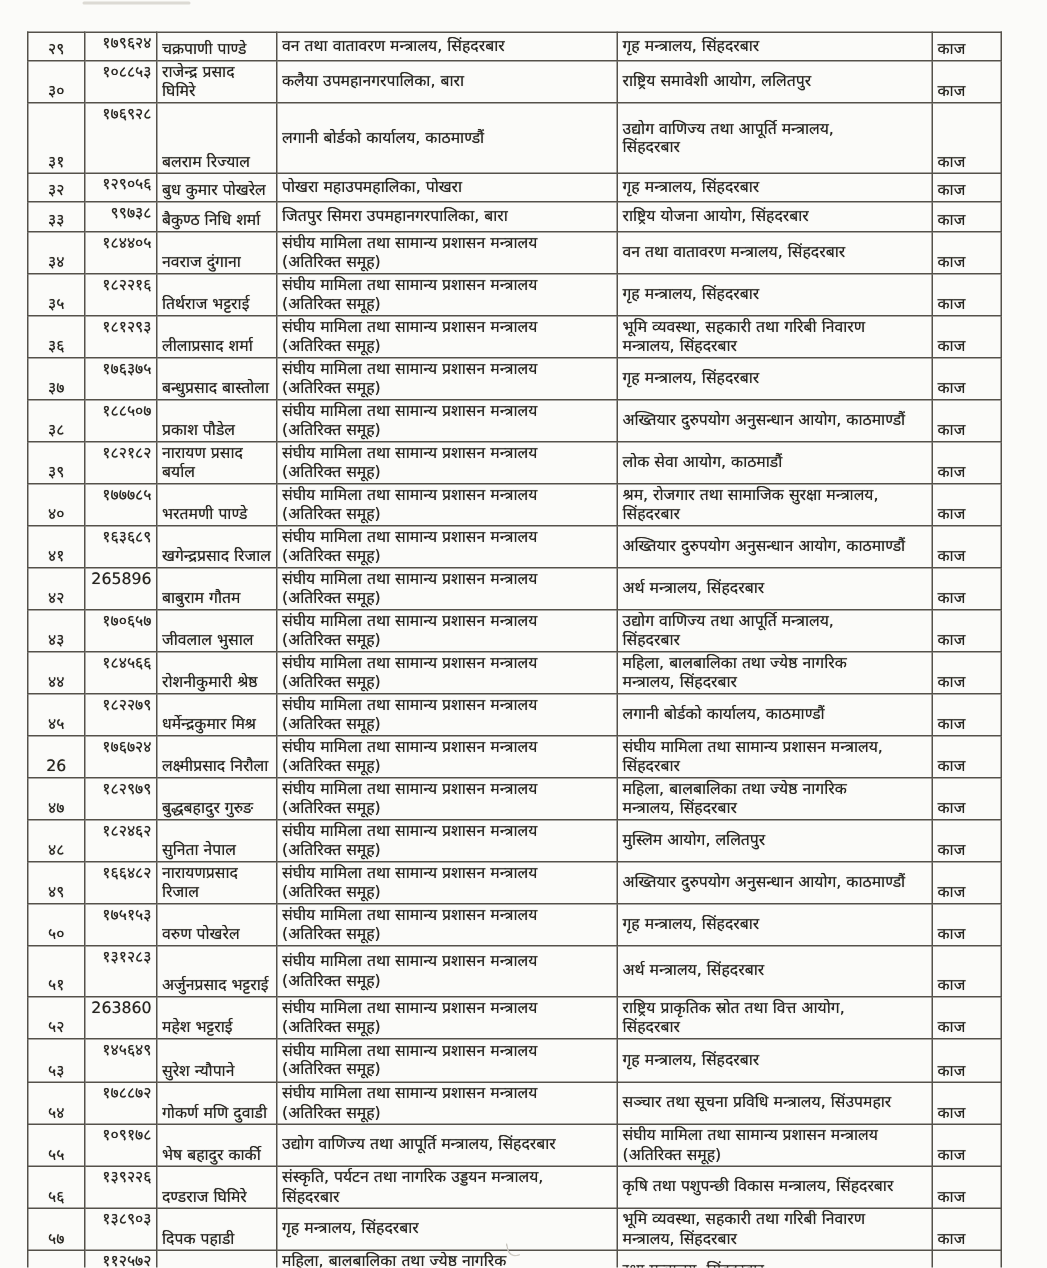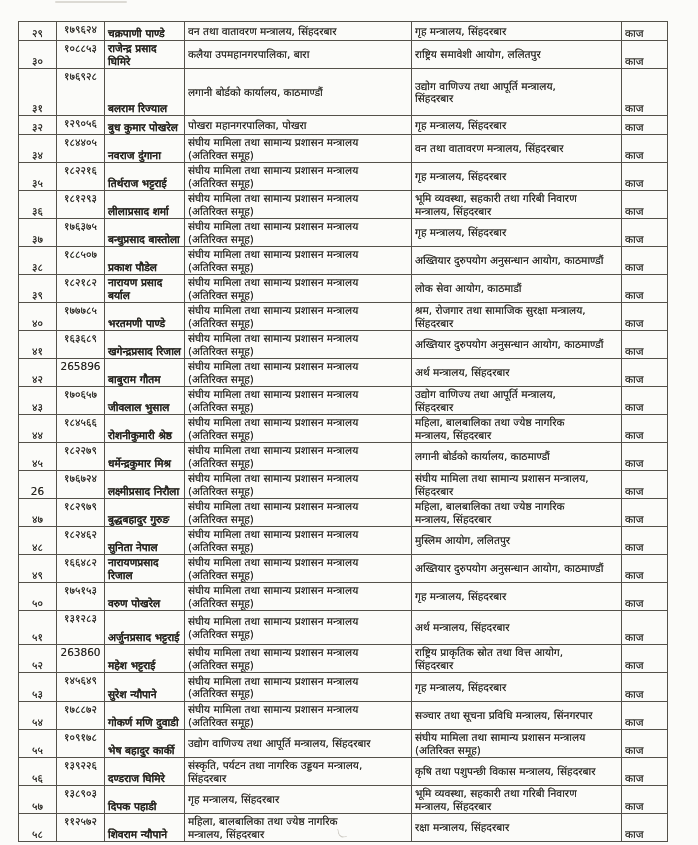--- a/index.html
+++ b/index.html
@@ -24,22 +24,22 @@
     border:1px solid #54514a;
     overflow:hidden;
     font-size:10.5px;
     line-height:12.5px;
     color:#26241f;
     text-shadow:0 0 0.5px rgba(38,36,31,.6);
     white-space:pre-line;
     padding:1px 3px;
   }
   td.c-sn{text-align:center;vertical-align:bottom;padding-bottom:3px;}
-  td.c-id{text-align:center;vertical-align:top;padding-top:2px;padding-right:4px;}
-  td.c-name{font-size:8.5px;font-weight:bold;vertical-align:bottom;line-height:10px;padding-bottom:3px;white-space:normal;}
+  td.c-id{text-align:right;vertical-align:top;padding-top:2px;padding-right:4px;}
+  td.c-name{font-size:8.5px;font-weight:normal;vertical-align:bottom;line-height:10px;padding-bottom:3px;white-space:normal;}
   td.c-from{vertical-align:middle;text-align:left;padding-left:4px;}
   td.c-to{vertical-align:middle;text-align:left;padding-left:4px;}
   td.c-kaj{vertical-align:bottom;text-align:left;padding-left:4px;padding-bottom:3px;margin-top:32px;}
   .artifact-top{
     position:absolute;left:55px;top:1px;width:72px;height:2px;
     background:#dcdad4;border-radius:2px;
   }
   .artifact-bottom{
     position:absolute;left:338px;top:828px;width:7px;height:9px;
     border-left:1.5px solid #c9c6bf;border-bottom:1.5px solid #cfccc5;
@@ -84,22 +84,30 @@
           <td class="c-name">बलराम रिज्याल</td>
           <td class="c-from">लगानी बोर्डको कार्यालय, काठमाण्डौं</td>
           <td class="c-to">उद्योग वाणिज्य तथा आपूर्ति मन्त्रालय,
 सिंहदरबार</td>
           <td class="c-kaj">काज</td>
         </tr>
         <tr style="height: 19px;">
           <td class="c-sn">३२</td>
           <td class="c-id">१२९०५६</td>
           <td class="c-name">बुध कुमार पोखरेल</td>
-          <td class="c-from">पोखरा महानगरपालिका, पोखरा</td>
-          <td class="c-to">गृह मन्त्रालय, सिंहदरबार</td>
+          <td class="c-from">पोखरा महाउपमहालिका, पोखरा</td>
+          <td class="c-to">गृह मन्त्रालय, सिंहदरबार</td>
+          <td class="c-kaj">काज</td>
+        </tr>
+        <tr style="height: 20px;">
+          <td class="c-sn">३३</td>
+          <td class="c-id">९९७३८</td>
+          <td class="c-name">बैकुण्ठ निधि शर्मा</td>
+          <td class="c-from">जितपुर सिमरा उपमहानगरपालिका, बारा</td>
+          <td class="c-to">राष्ट्रिय योजना आयोग, सिंहदरबार</td>
           <td class="c-kaj">काज</td>
         </tr>
         <tr style="height: 28px;">
           <td class="c-sn">३४</td>
           <td class="c-id">१८४४०५</td>
           <td class="c-name">नवराज दुंगाना</td>
           <td class="c-from">संघीय मामिला तथा सामान्य प्रशासन मन्त्रालय
 (अतिरिक्त समूह)</td>
           <td class="c-to">वन तथा वातावरण मन्त्रालय, सिंहदरबार</td>
           <td class="c-kaj">काज</td>
@@ -281,21 +289,21 @@
 (अतिरिक्त समूह)</td>
           <td class="c-to">गृह मन्त्रालय, सिंहदरबार</td>
           <td class="c-kaj">काज</td>
         </tr>
         <tr style="height: 27px;">
           <td class="c-sn">५४</td>
           <td class="c-id">१७८८७२</td>
           <td class="c-name">गोकर्ण मणि दुवाडी</td>
           <td class="c-from">संघीय मामिला तथा सामान्य प्रशासन मन्त्रालय
 (अतिरिक्त समूह)</td>
-          <td class="c-to">सञ्चार तथा सूचना प्रविधि मन्त्रालय, सिंनगरपार</td>
+          <td class="c-to">सञ्चार तथा सूचना प्रविधि मन्त्रालय, सिंउपमहार</td>
           <td class="c-kaj">काज</td>
         </tr>
         <tr style="height: 27px;">
           <td class="c-sn">५५</td>
           <td class="c-id">१०९१७८</td>
           <td class="c-name">भेष बहादुर कार्की</td>
           <td class="c-from">उद्योग वाणिज्य तथा आपूर्ति मन्त्रालय, सिंहदरबार</td>
           <td class="c-to">संघीय मामिला तथा सामान्य प्रशासन मन्त्रालय
 (अतिरिक्त समूह)</td>
           <td class="c-kaj">काज</td>

